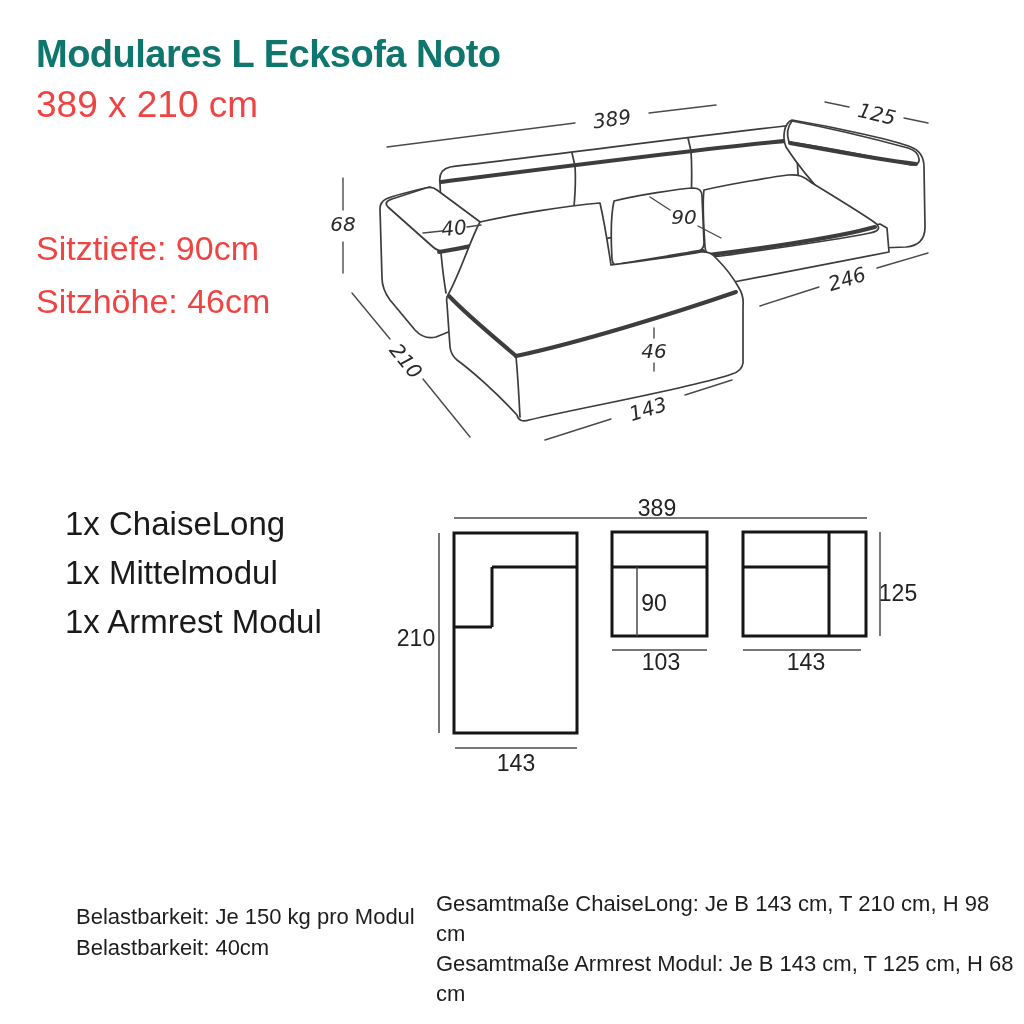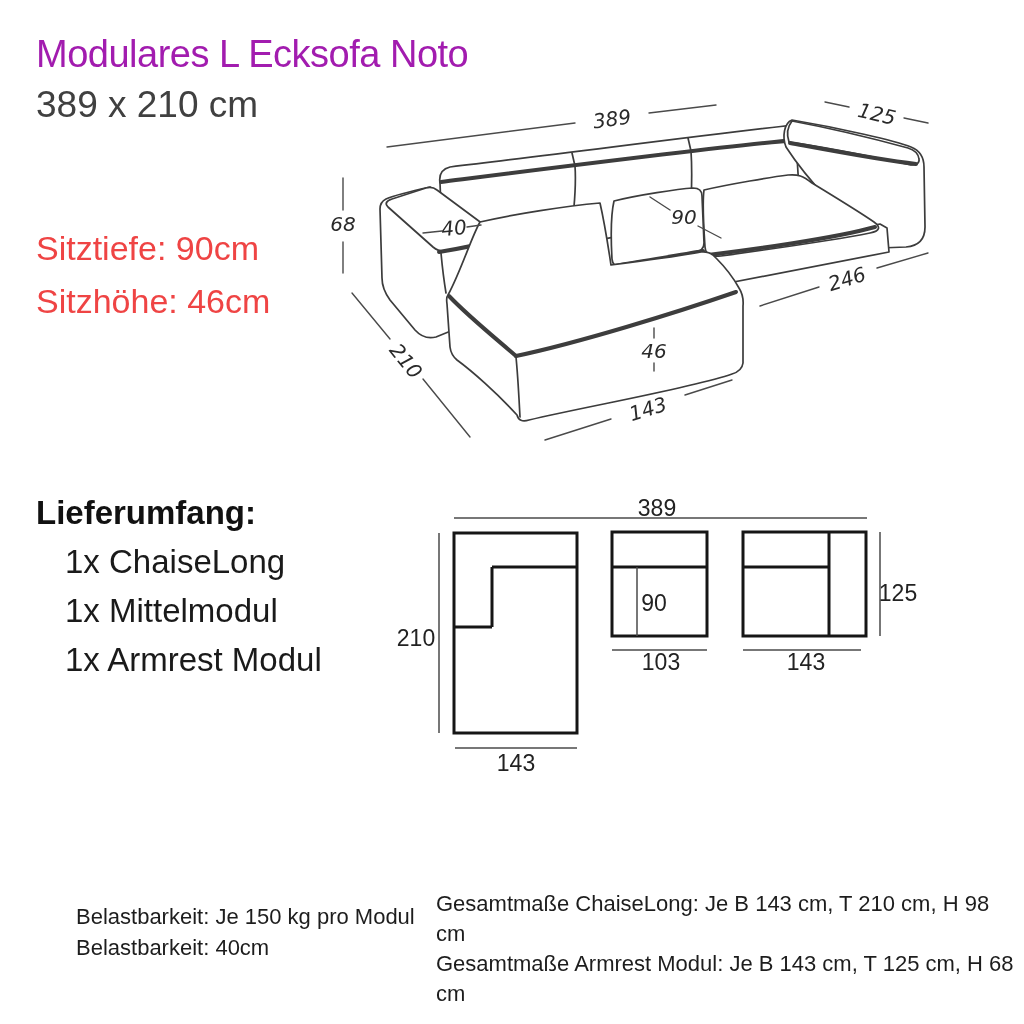--- a/index.html
+++ b/index.html
@@ -1,20 +1,20 @@
 <!DOCTYPE html>
 <html><head>
 <meta charset="utf-8">
 <style>
   html,body{margin:0;padding:0;background:#ffffff;}
   .canvas{position:relative;width:1024px;height:1024px;background:#ffffff;overflow:hidden;
           font-family:"Liberation Sans","DejaVu Sans",sans-serif;color:#1c1c1c;}
   .abs{position:absolute;}
-  .title{left:36px;top:33px;font-size:38px;font-weight:400;letter-spacing:-0.5px;color:#a21caf;}
-  .subtitle{left:36px;top:84px;font-size:37px;font-weight:400;color:#404040;}
+  .title{left:36px;top:33px;font-size:38px;font-weight:700;letter-spacing:-0.5px;color:#0f766e;}
+  .subtitle{left:36px;top:84px;font-size:37px;font-weight:400;color:#ef4444;}
   .specs{left:36px;top:222px;font-size:34px;line-height:53px;color:#ef4444;}
   .delivery{left:36px;top:494px;color:#1a1a1a;}
   .delivery .d-head{font-size:33px;font-weight:700;color:#111;}
   .delivery .d-item{font-size:33px;font-weight:400;margin-top:11px;margin-left:29px;}
   .foot-left{left:36px;top:901px;font-size:22px;line-height:31px;color:#1d1d1d;margin-left:40px;}
   .foot-right{left:436px;top:889px;font-size:22px;line-height:30px;color:#1d1d1d;}
   svg{position:absolute;overflow:visible;}
   
   .sk{fill:#ffffff;stroke:#3c3c3c;stroke-width:1.7;stroke-linejoin:round;stroke-linecap:round;}
   .skl{fill:none;stroke:#3c3c3c;stroke-width:1.7;stroke-linejoin:round;stroke-linecap:round;}
@@ -125,21 +125,20 @@
 
       <path class="dimline" d="M 374,253 L 374,263 M 374,288 L 374,296"></path>
       <text class="dimtxt" x="374" y="283">46</text>
 
       <path class="dimline" d="M 265,365 L 331,344 M 405,320 L 452,305"></path>
       <text class="dimtxt" x="368" y="341" transform="rotate(-17 368 334)">143</text>
     </g>
   </svg>
 
   <div class="abs delivery">
-    <div class="d-head">Lieferumfang:</div>
     <div class="d-item">1x ChaiseLong</div>
     <div class="d-item">1x Mittelmodul</div>
     <div class="d-item">1x Armrest Modul</div>
   </div>
 
   <svg style="left:380px;top:494px;" width="545" height="292" viewBox="0 0 545 292">
 
     <g>
       <path class="thin" d="M 74,24 L 487,24"></path>
       <text class="tvtxt" x="277" y="22">389</text>

